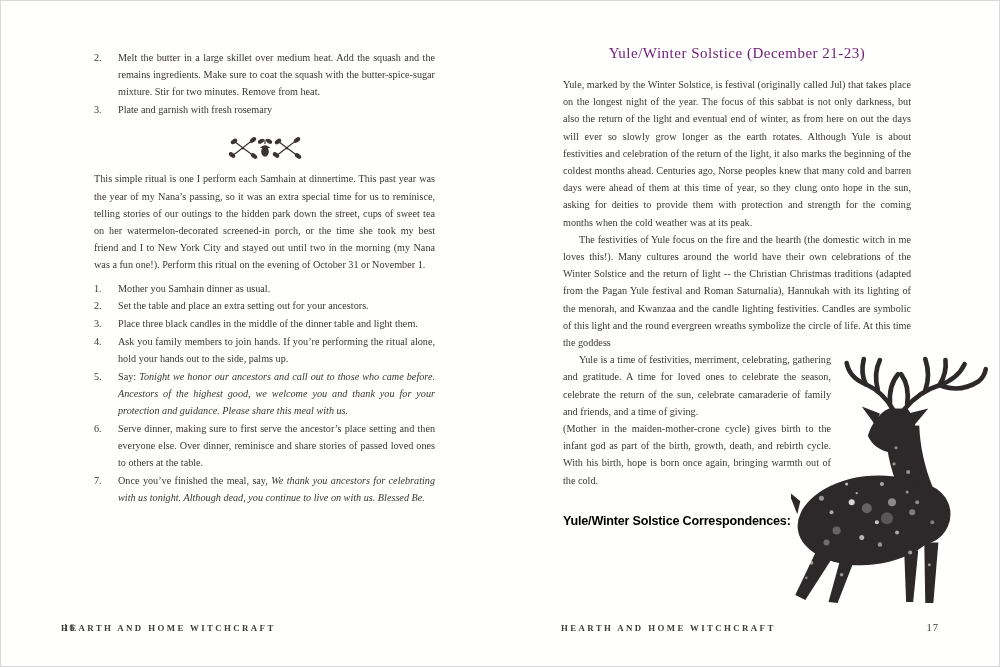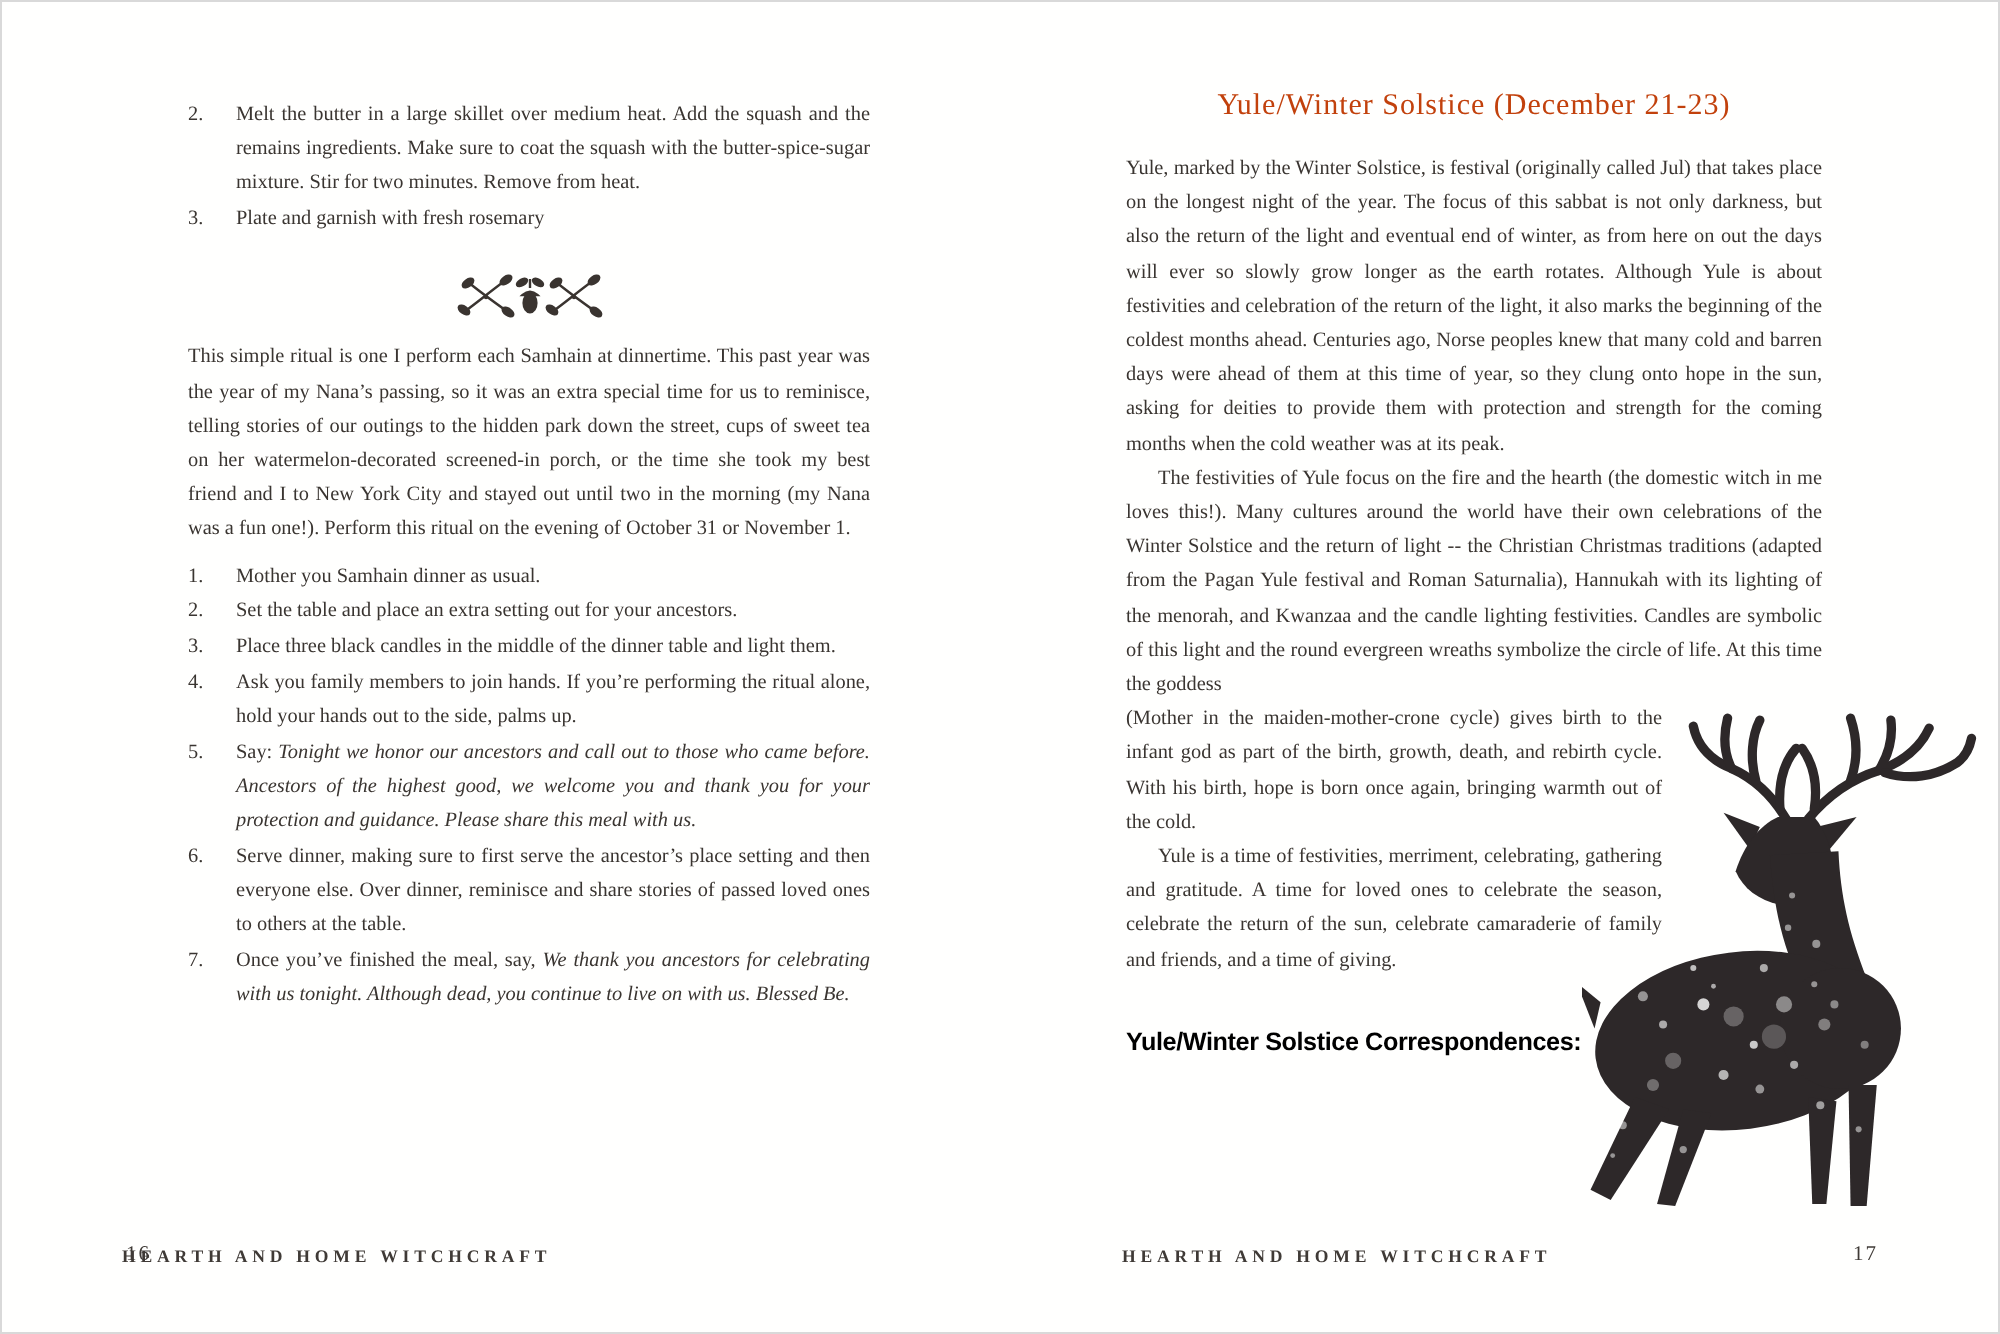--- a/index.html
+++ b/index.html
@@ -24,21 +24,21 @@
 
   
   .steps { margin:0; }
   .step { display:flex; margin:0 0 0.5px 0; }
   .step-num { flex:0 0 24px; font-size:10.2px; line-height:17.2px; }
   .step-body { flex:1; }
 
   .ornament-row { text-align:center; margin-top:17px; height:26px; }
   .section-title {
     text-align:center; font-size:14.2px; letter-spacing:0.5px;
-    color:#c2410c; margin:10px 0 0 0; font-weight:400;
+    color:#701a75; margin:10px 0 0 0; font-weight:400;
   }
   #left-page .intro { margin-top:9px; }
   #left-page .steps.ritual { margin-top:6px; }
 
   #right-page .section-title { font-size:15px; margin:0 0 14px 0; }
   .indent { text-indent:16px; }
 
   .narrow-block { width:268px; }
 
   .corr-title {
@@ -160,22 +160,22 @@
 
   <div class="page" id="right-page">
     <div class="content">
 
       <h2 class="section-title">Yule/Winter Solstice (December 21-23)</h2>
 
       <p class="body">Yule, marked by the Winter Solstice, is festival (originally called Jul) that takes place on the longest night of the year. The focus of this sabbat is not only darkness, but also the return of the light and eventual end of winter, as from here on out the days will ever so slowly grow longer as the earth rotates. Although Yule is about festivities and celebration of the return of the light, it also marks the beginning of the coldest months ahead. Centuries ago, Norse peoples knew that many cold and barren days were ahead of them at this time of year, so they clung onto hope in the sun, asking for deities to provide them with protection and strength for the coming months when the cold weather was at its peak.</p>
       <p class="body indent">The festivities of Yule focus on the fire and the hearth (the domestic witch in me loves this!). Many cultures around the world have their own celebrations of the Winter Solstice and the return of light -- the Christian Christmas traditions (adapted from the Pagan Yule festival and Roman Saturnalia), Hannukah with its lighting of the menorah, and Kwanzaa and the candle lighting festivities. Candles are symbolic of this light and the round evergreen wreaths symbolize the circle of life. At this time the goddess</p>
 
       <div class="narrow-block">
+        <p class="body indent">Yule is a time of festivities, merriment, celebrating, gathering and gratitude. A time for loved ones to celebrate the season, celebrate the return of the sun, celebrate camaraderie of family and friends, and a time of giving.</p>
         <p class="body">(Mother in the maiden-mother-crone cycle) gives birth to the infant god as part of the birth, growth, death, and rebirth cycle. With his birth, hope is born once again, bringing warmth out of the cold.</p>
-        <p class="body indent">Yule is a time of festivities, merriment, celebrating, gathering and gratitude. A time for loved ones to celebrate the season, celebrate the return of the sun, celebrate camaraderie of family and friends, and a time of giving.</p>
 
         <div class="corr-title">Yule/Winter Solstice Correspondences:</div>
       </div>
 
       <div class="deer-wrap">
         <svg viewBox="0 0 196 252" aria-hidden="true">
           <g fill="#2d2829">
 
             <g fill="none" stroke="#2d2829" stroke-width="4.6" stroke-linecap="round">
               <path d="M101,58 C94,46 85,38 74,33 C64,29 57,22 55,12"></path>

